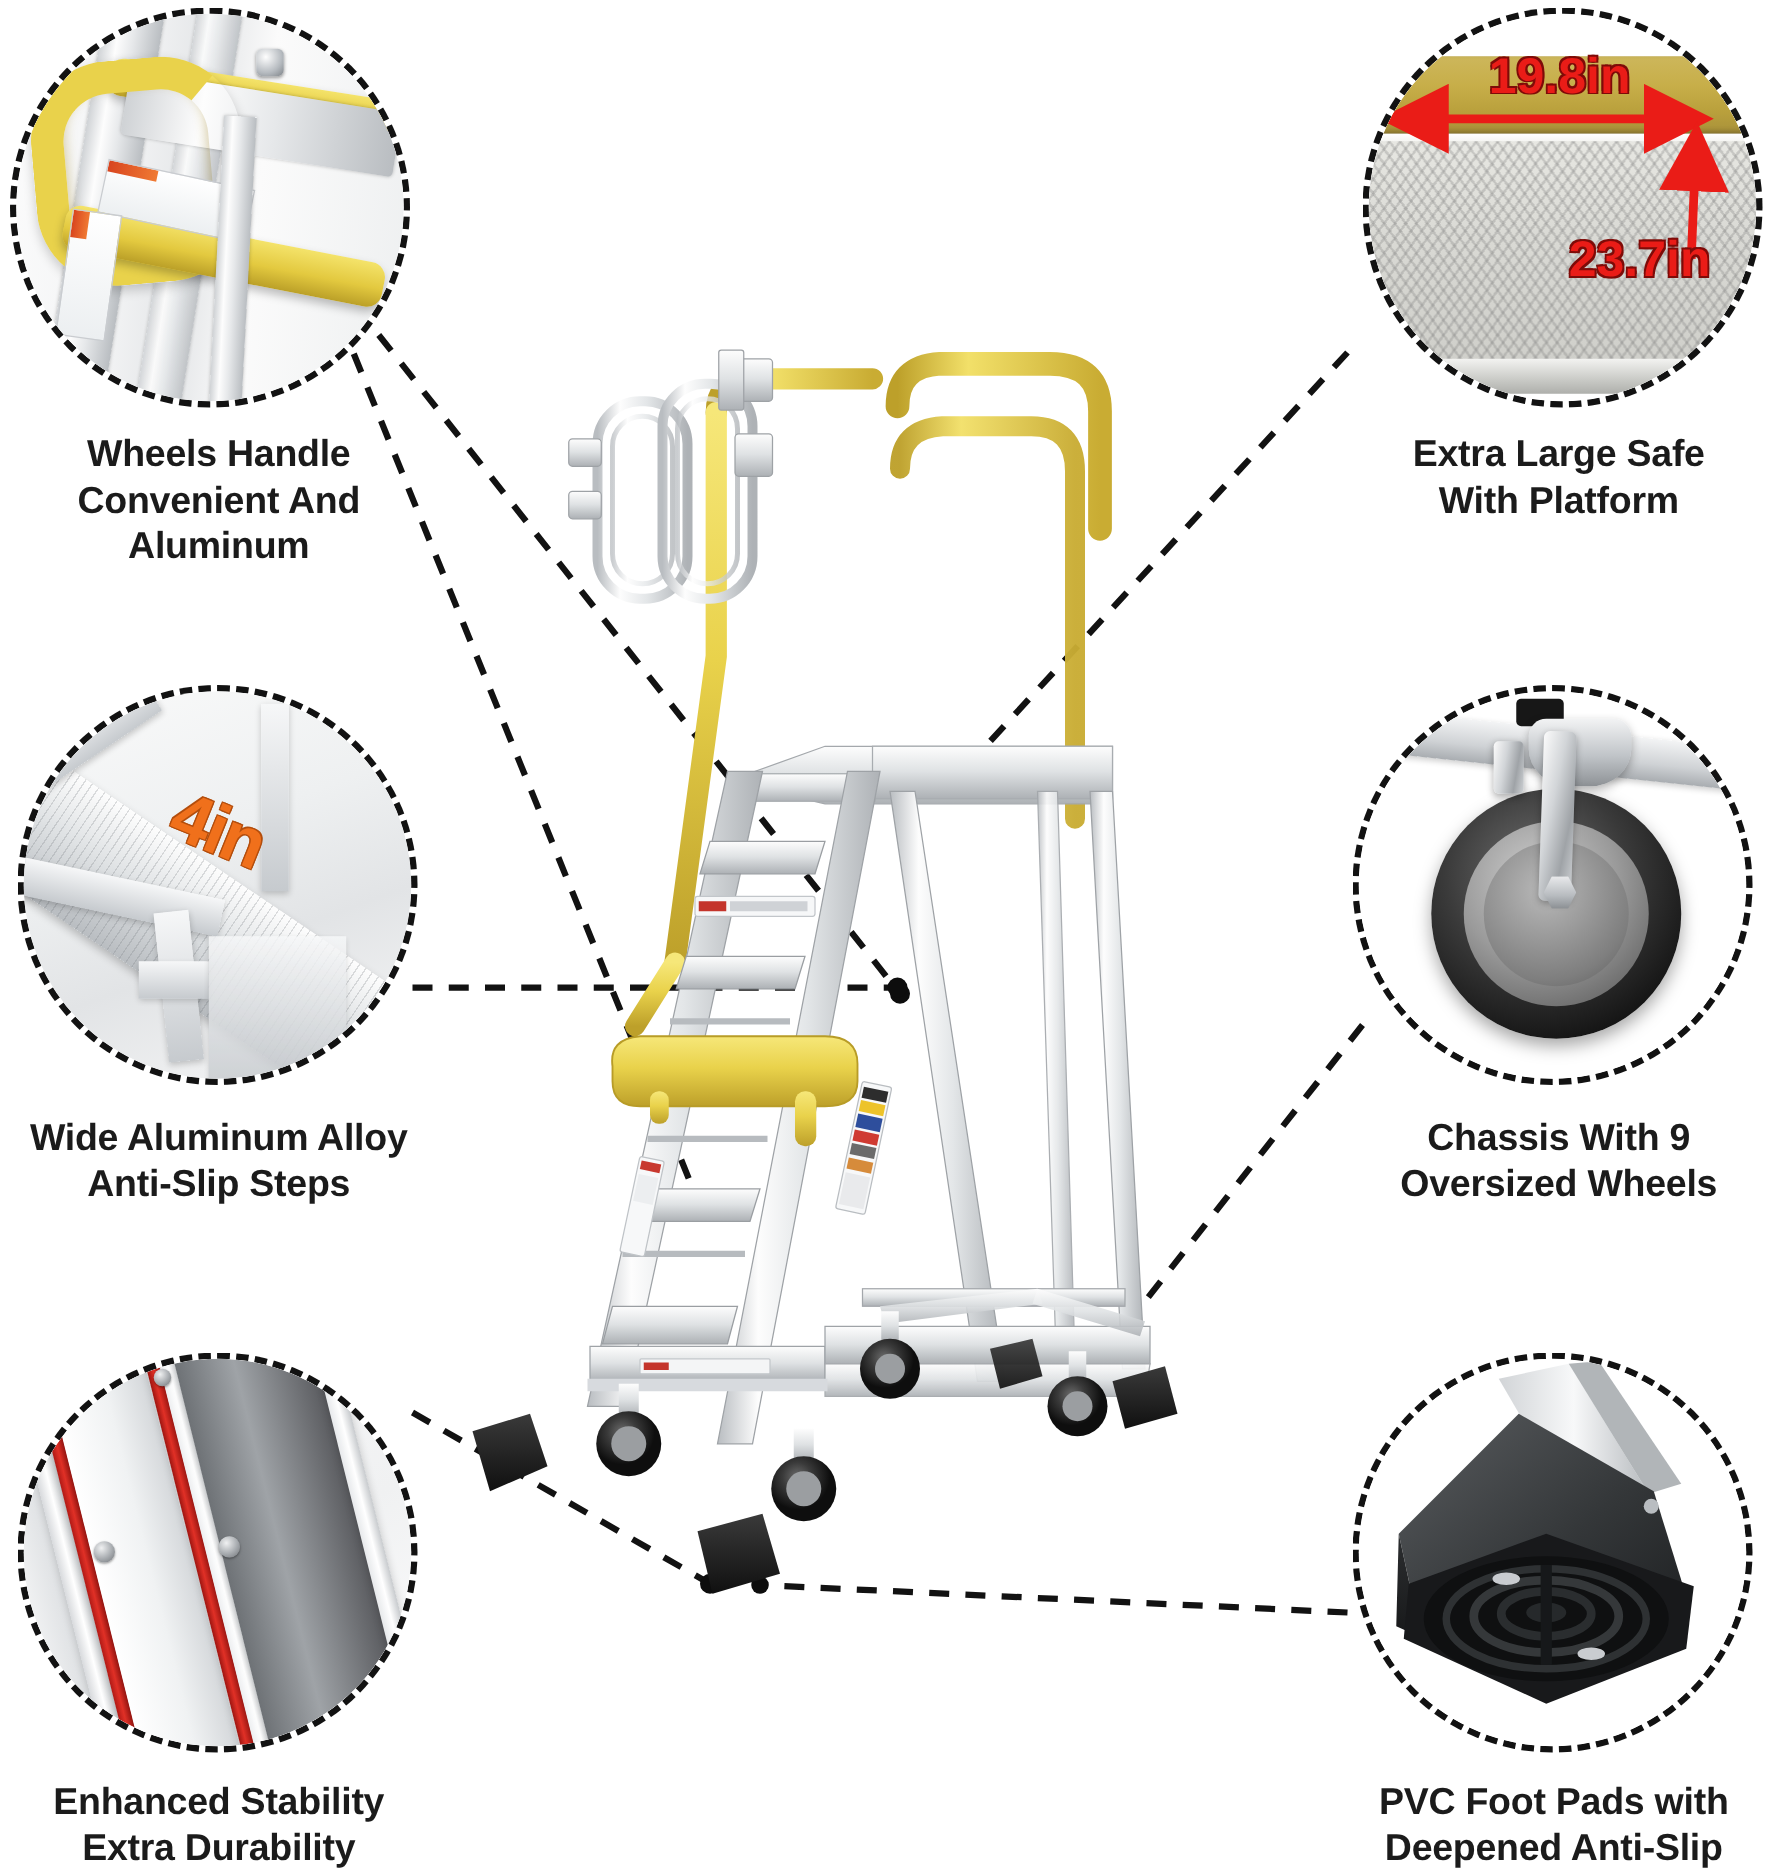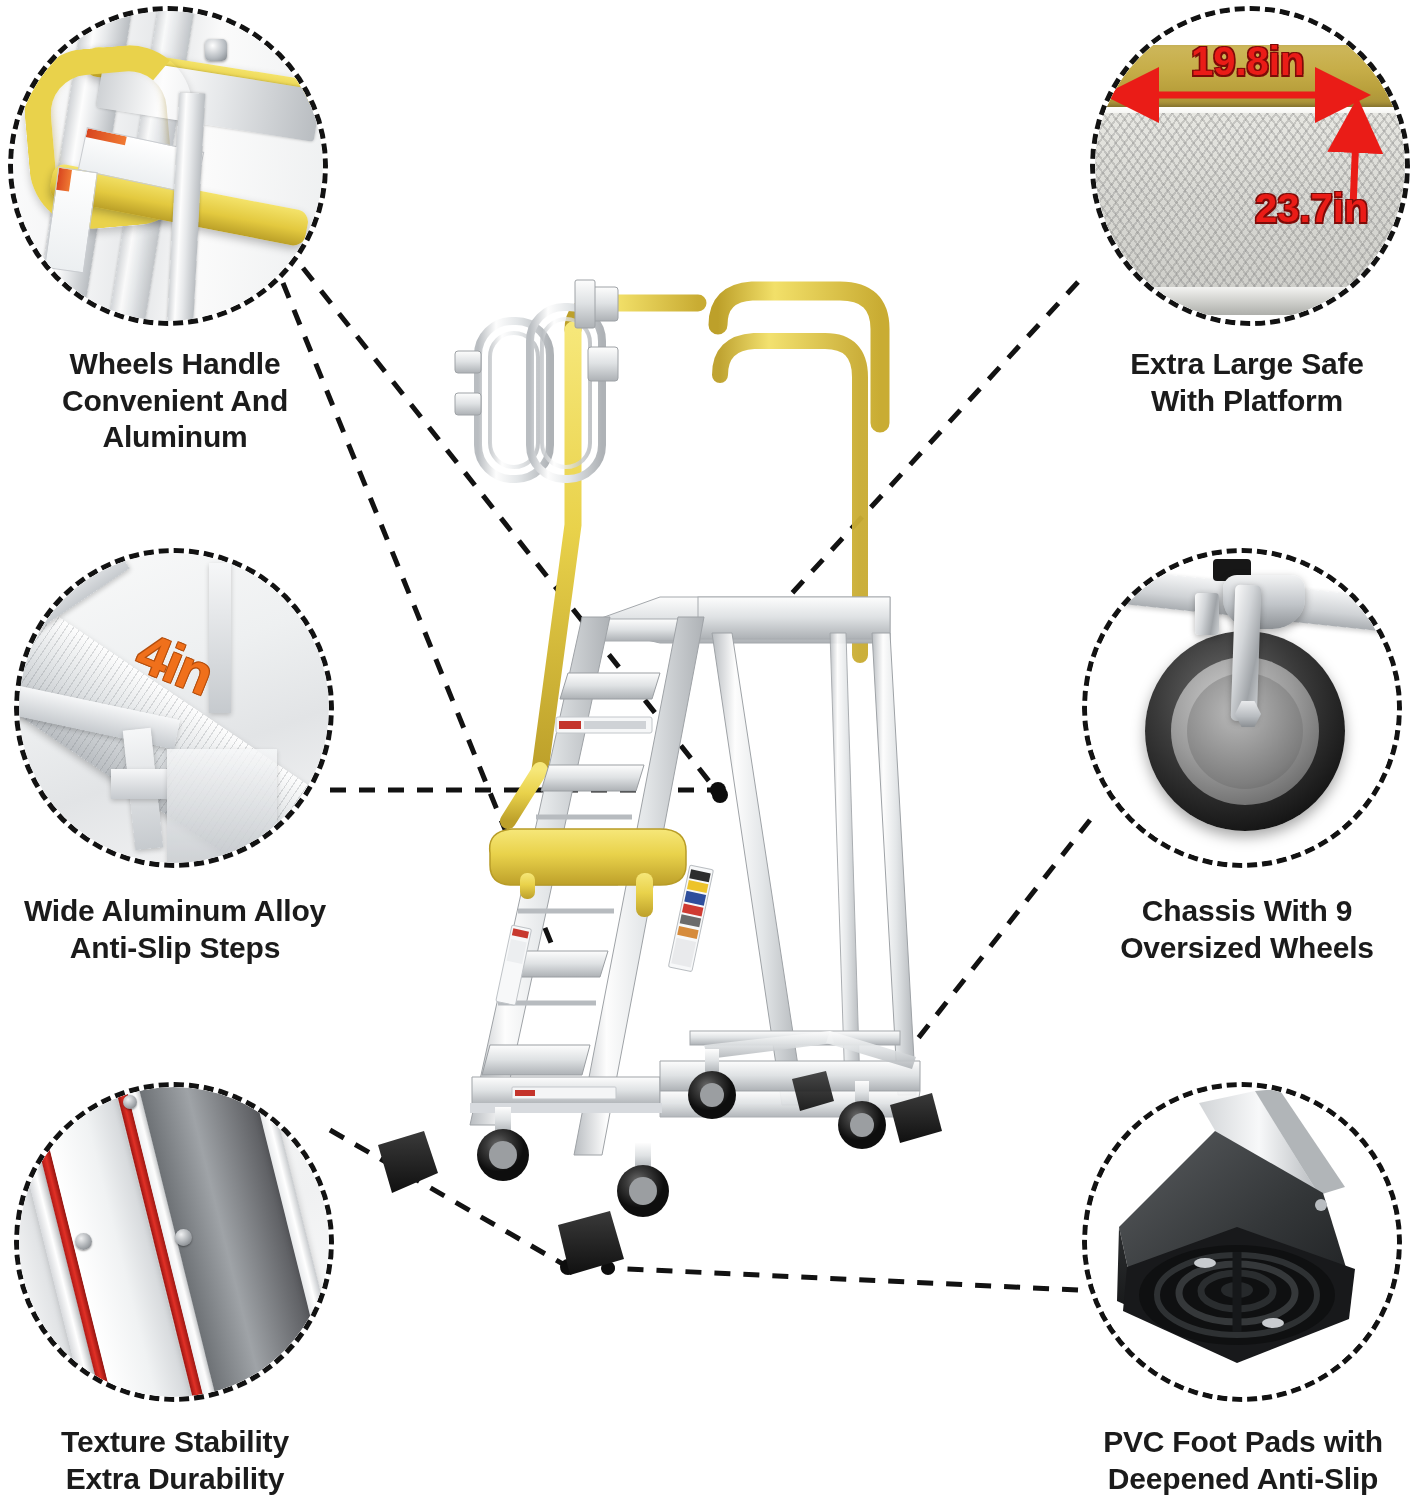--- a/index.html
+++ b/index.html
@@ -460,21 +460,21 @@
              background:linear-gradient(90deg,#eceef0,#ffffff 50%,#cbced1);"></div>
         <div class="bl-panel" style="left:165px;top:-60px;width:116px;height:470px;transform:rotate(-14deg);
              background:linear-gradient(90deg,#6e7276,#9fa3a7 40%,#545559 100%);"></div>
         <div class="bl-panel" style="left:278px;top:-60px;width:16px;height:470px;transform:rotate(-14deg);
              background:linear-gradient(90deg,#e7e9eb,#ffffff 50%,#c7cacd);"></div>
         <div class="bl-screw" style="left:56px;top:146px;width:17px;height:17px;"></div>
         <div class="bl-screw" style="left:156px;top:142px;width:17px;height:17px;"></div>
         <div class="bl-screw" style="left:104px;top:8px;width:14px;height:14px;"></div>
       </div>
     </div>
-    <div class="caption" style="left:0;top:1424px;width:350px;">Texture Stability
+    <div class="caption" style="left:0;top:1424px;width:350px;">Enhanced Stability
 Extra Durability</div>
   </div>
 
   <div class="callout">
     <div class="circle" style="left:1082px;top:1082px;width:320px;height:320px;">
       <div class="circle-inner">
         <div class="br-bg"></div>
         <svg style="position:absolute;inset:0;width:100%;height:100%;">
           <defs>
             <linearGradient id="pvcTop" x1="0" y1="0" x2="1" y2="1">

